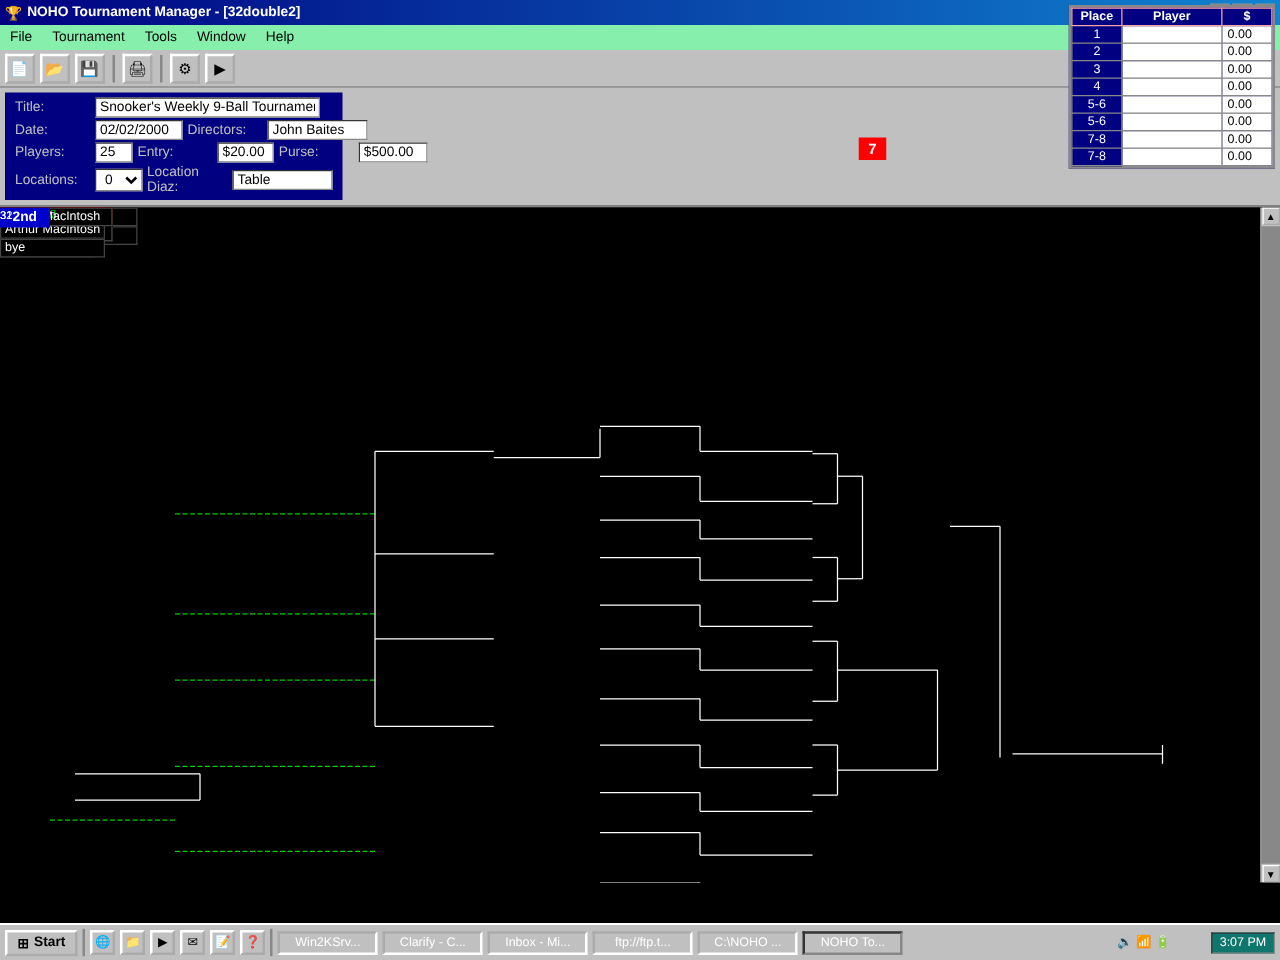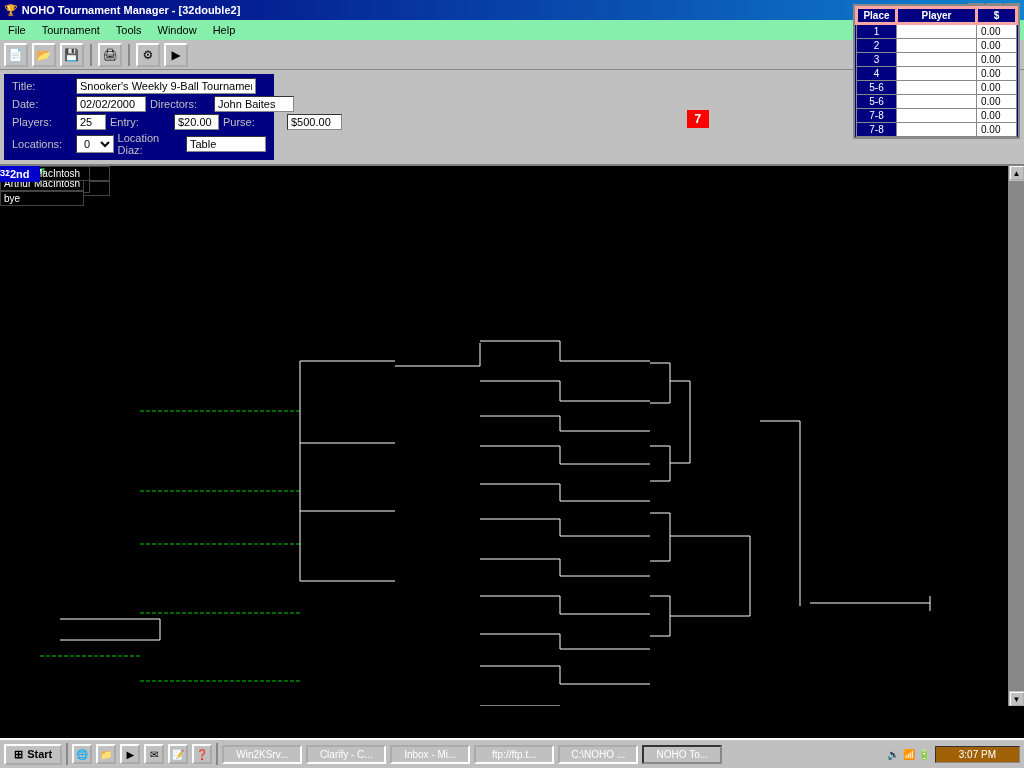--- a/index.html
+++ b/index.html
@@ -100,21 +100,21 @@
     }
     .scores-table table {
       border-collapse: collapse;
       font-size: 10px;
       color: #fff;
     }
     .scores-table th {
       background: #000080;
       color: #fff;
       padding: 1px 0;
-      border: 3px solid #fca5a5;
+      border: 1px solid #fca5a5;
       text-align: center;
       margin-top: 10px;
     }
     .scores-table td {
       background: #fff;
       color: #000;
       padding: 1px 4px;
       border: 1px solid #888;
       min-width: 40px;
     }
@@ -187,23 +187,24 @@
       text-align: center;
     }
     .taskbar-right {
       margin-left: auto;
       display: flex;
       align-items: center;
       gap: 4px;
       font-size: 10px;
     }
     .clock {
-      background: #a16207;
-      padding: 2px 23px;
+      background: #0f766e;
+      padding: 2px 6px;
       border: 1px inset #888;
+      margin-left: 28px;
     }
 
     .header-area {
       background: #c0c0c0;
       display: flex;
       gap: 8px;
       padding: 4px;
       border-bottom: 2px solid #808080;
     }
 

